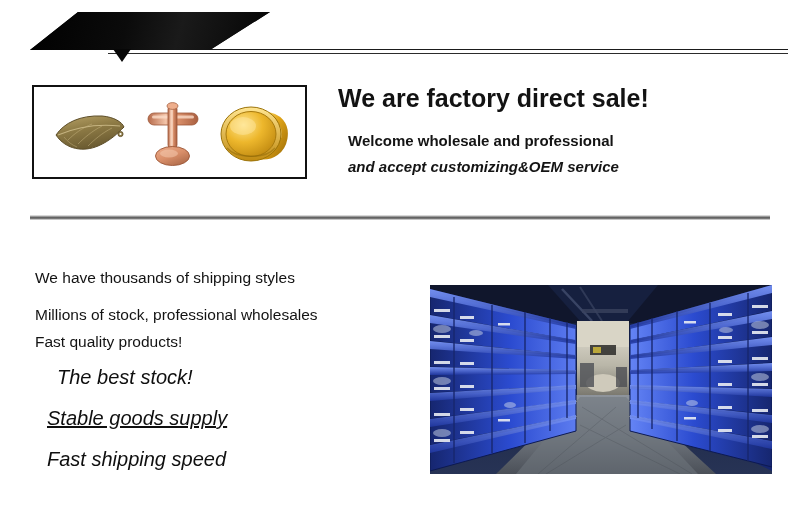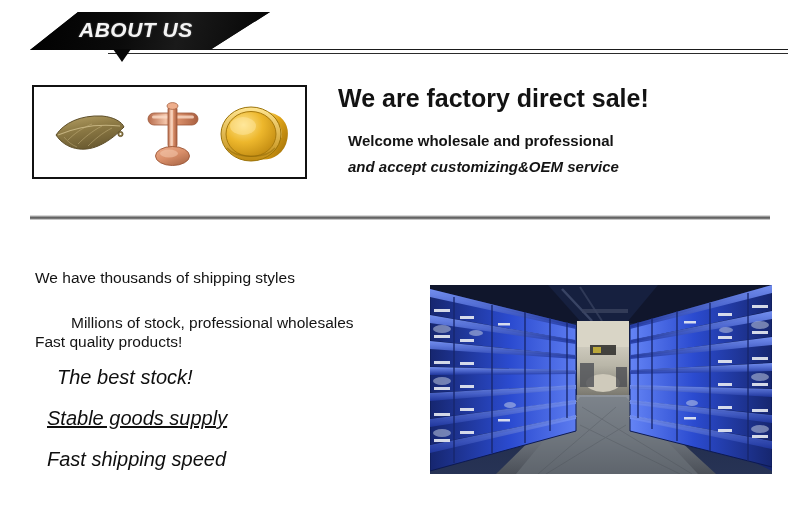--- a/index.html
+++ b/index.html
@@ -146,21 +146,21 @@
   
   .fact {
     position: absolute;
     left: 35px;
     font-size: 15.5px;
     font-weight: normal;
     color: #131313;
     white-space: nowrap;
   }
   .fact-1 { top: 269px; }
-  .fact-2 { top: 314px; margin-left: 36px; }
+  .fact-2 { top: 306px; }
   .fact-3 { top: 333px; }
 
   .slogan {
     position: absolute;
     font-size: 20px;
     font-style: italic;
     font-weight: normal;
     color: #0f0f0f;
     white-space: nowrap;
   }
@@ -180,21 +180,20 @@
   }
   .warehouse svg { display: block; }
 </style>
 </head>
 <body>
 
 <div class="banner-wrap">
   <div class="banner-rule"></div>
   <div class="banner-shape"></div>
   <div class="banner-notch"></div>
-  <div class="banner-title">ABOUT US</div>
 </div>
 
 <div class="product-frame">
   <div class="product-stage">
 
     <svg class="item-leaf" viewBox="0 0 74 40">
       <defs>
         <linearGradient id="leafGrad" x1="0" y1="0" x2="0.4" y2="1">
           <stop offset="0%" stop-color="#b9a368"></stop>
           <stop offset="45%" stop-color="#8f7c46"></stop>

